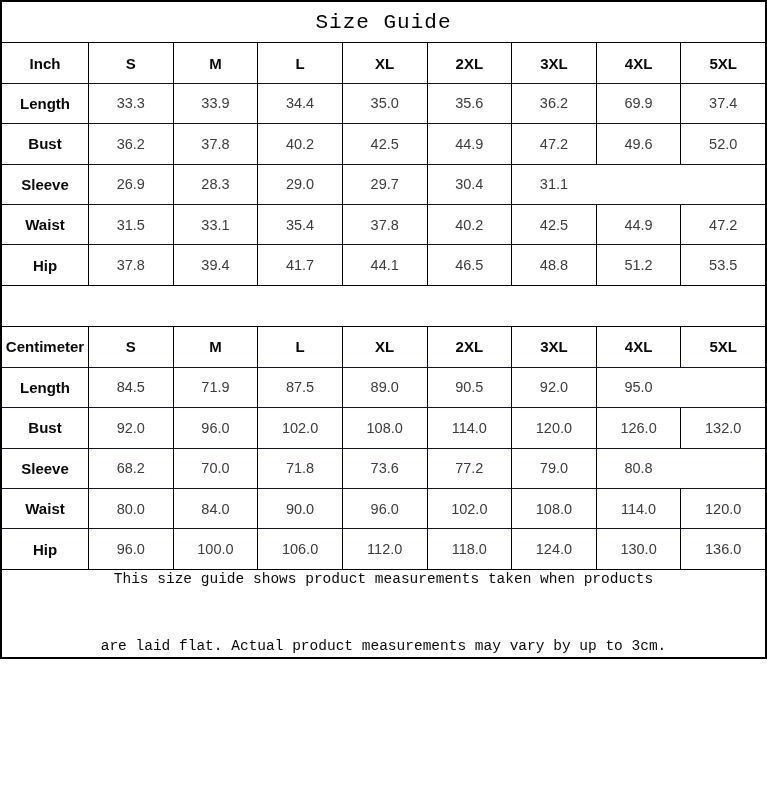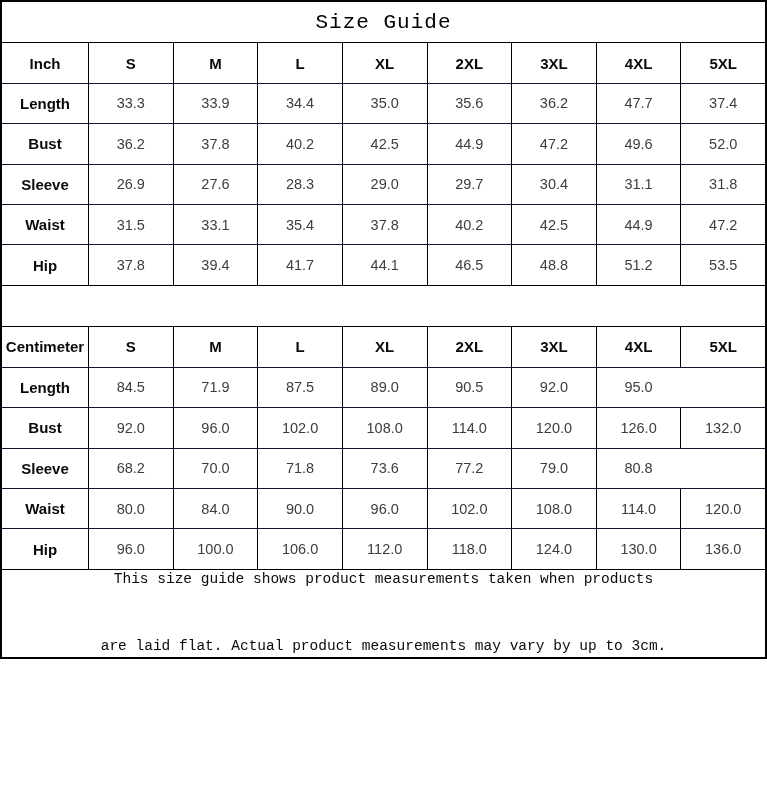--- a/index.html
+++ b/index.html
@@ -108,44 +108,42 @@
         <div class="cell head-cell">5XL</div>
       </div>
       <div class="row">
         <div class="cell label-cell">Length</div>
         <div class="cell value-cell">33.3</div>
         <div class="cell value-cell">33.9</div>
         <div class="cell value-cell">34.4</div>
         <div class="cell value-cell">35.0</div>
         <div class="cell value-cell">35.6</div>
         <div class="cell value-cell">36.2</div>
-        <div class="cell value-cell">47.7</div>
+        <div class="cell value-cell">69.9</div>
         <div class="cell value-cell">37.4</div>
       </div>
       <div class="row">
         <div class="cell label-cell">Bust</div>
         <div class="cell value-cell">36.2</div>
         <div class="cell value-cell">37.8</div>
         <div class="cell value-cell">40.2</div>
         <div class="cell value-cell">42.5</div>
         <div class="cell value-cell">44.9</div>
         <div class="cell value-cell">47.2</div>
         <div class="cell value-cell">49.6</div>
         <div class="cell value-cell">52.0</div>
       </div>
       <div class="row">
         <div class="cell label-cell">Sleeve</div>
         <div class="cell value-cell">26.9</div>
-        <div class="cell value-cell">27.6</div>
         <div class="cell value-cell">28.3</div>
         <div class="cell value-cell">29.0</div>
         <div class="cell value-cell">29.7</div>
         <div class="cell value-cell">30.4</div>
         <div class="cell value-cell">31.1</div>
-        <div class="cell value-cell">31.8</div>
       </div>
       <div class="row">
         <div class="cell label-cell">Waist</div>
         <div class="cell value-cell">31.5</div>
         <div class="cell value-cell">33.1</div>
         <div class="cell value-cell">35.4</div>
         <div class="cell value-cell">37.8</div>
         <div class="cell value-cell">40.2</div>
         <div class="cell value-cell">42.5</div>
         <div class="cell value-cell">44.9</div>

